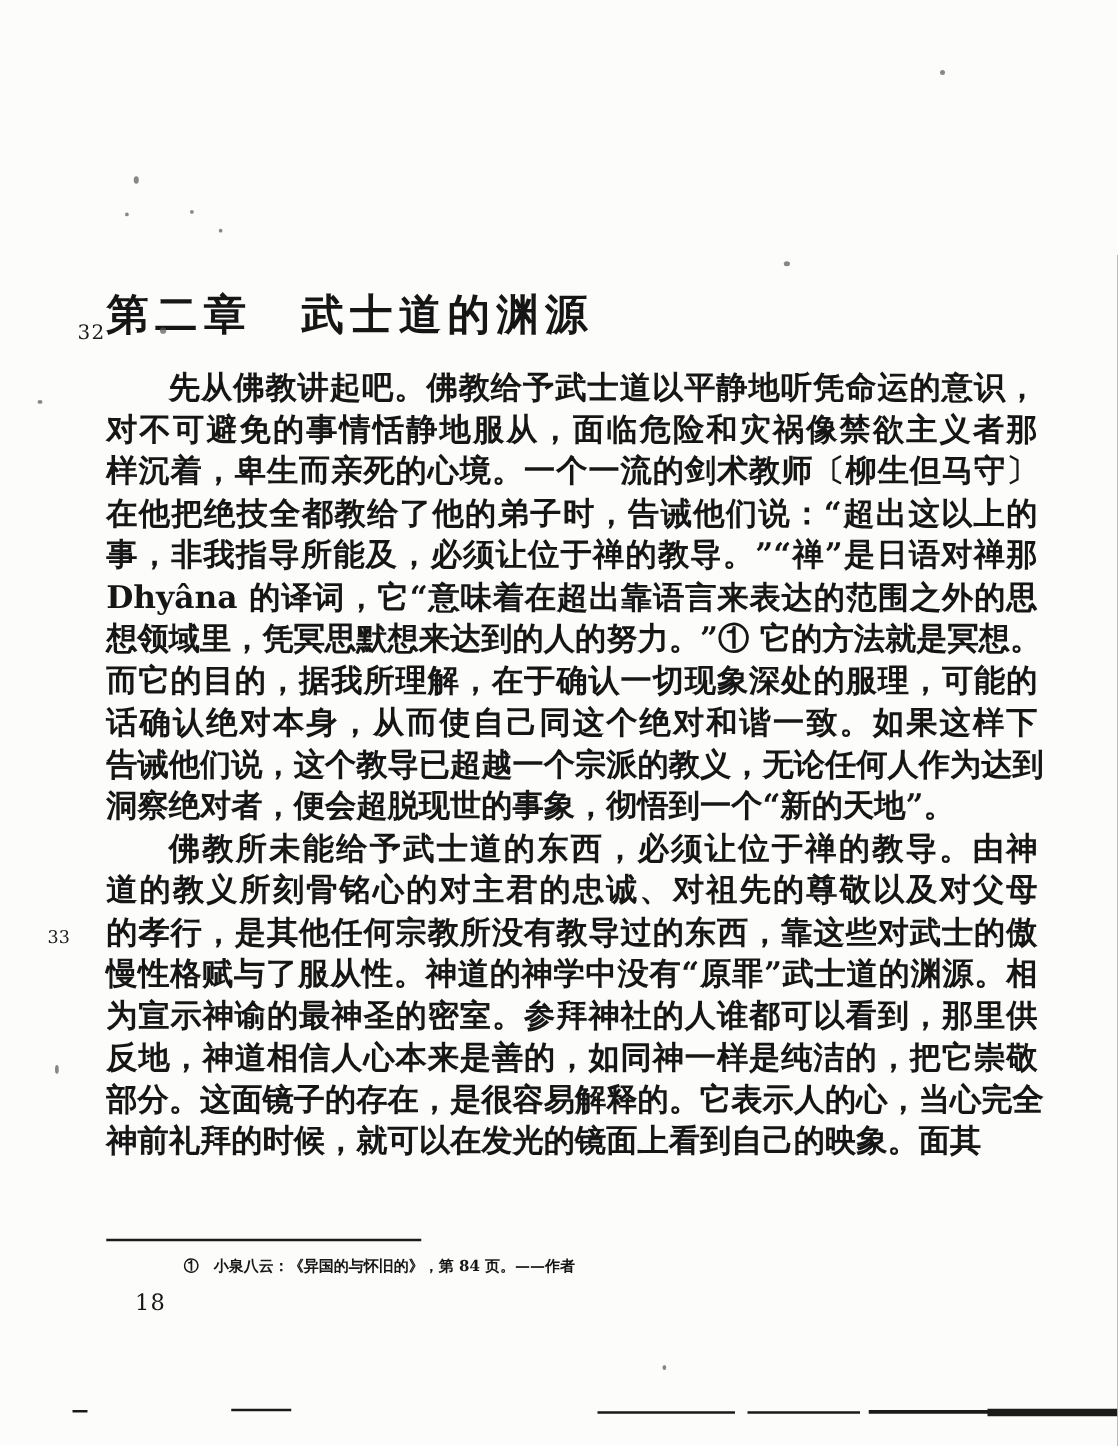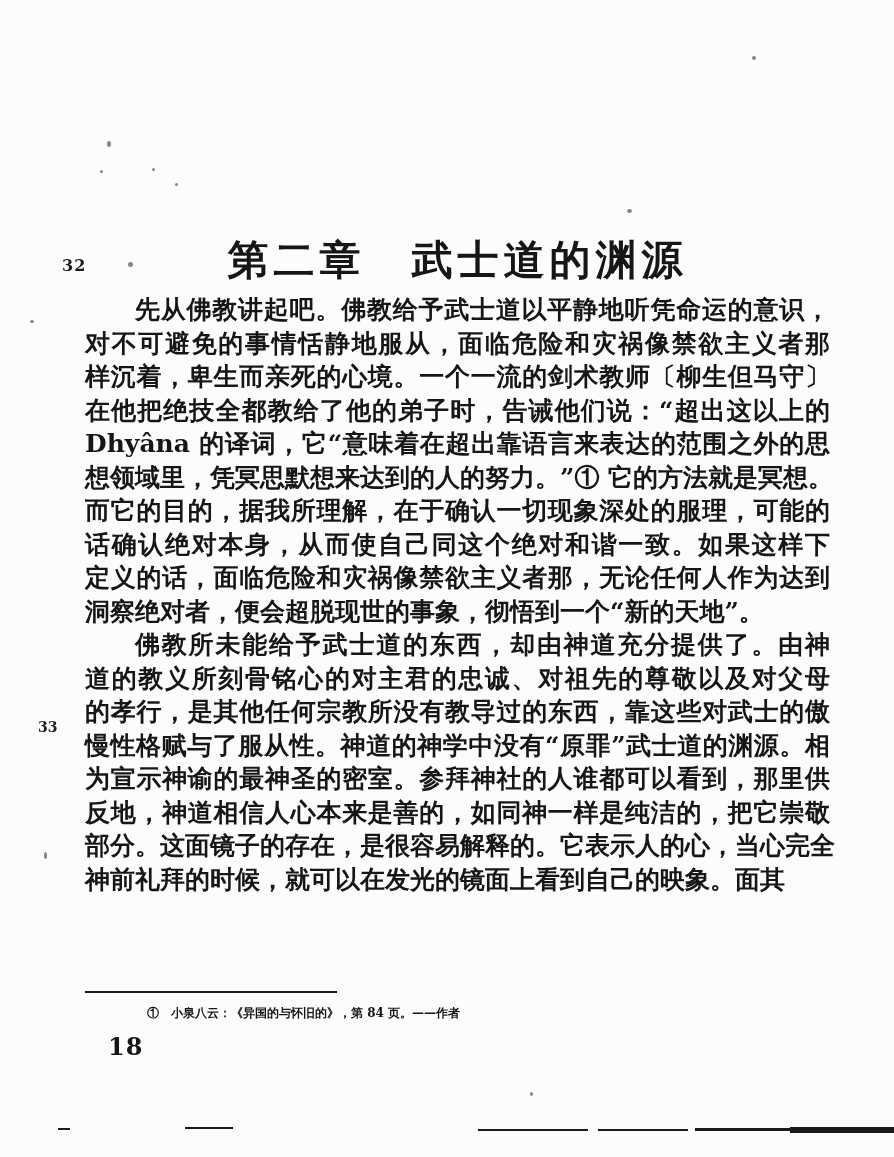--- a/index.html
+++ b/index.html
@@ -10,33 +10,33 @@
     background: #fcfcfa;
     overflow: hidden;
     font-family: "DejaVu Serif", "Liberation Serif", serif;
     color: #161616;
   }
   .chapter-title {
     position: absolute;
     top: 206px;
     left: 85px;
     width: 745px;
-    text-align: center;
-    font-size: 41px;
+    text-align: left;
+    font-size: 34px;
     font-weight: bold;
     letter-spacing: 5px;
     white-space: nowrap;
   }
   .margin-num {
     position: absolute;
-    font-weight: bold;
+    font-weight: normal;
     color: #1c1c1c;
   }
   .margin-num.top { left: 62px; top: 256px; font-size: 16px; letter-spacing: 1px; }
-  .margin-num.mid { left: 38px; top: 719px; font-size: 14px; }
+  .margin-num.mid { left: 38px; top: 742px; font-size: 14px; }
   .body-block {
     position: absolute;
     top: 293px;
     left: 85px;
     width: 745px;
   }
   .line {
     height: 33.5px;
     line-height: 33.5px;
     font-size: 25px;
@@ -65,49 +65,50 @@
     padding-left: 62px;
     font-size: 12px;
     font-weight: 600;
     line-height: 26px;
     box-sizing: border-box;
   }
   .page-number {
     position: absolute;
     left: 108px;
     top: 1032px;
-    font-size: 24px;
-    font-weight: bold;
+    font-size: 18px;
+    font-weight: normal;
     letter-spacing: 1px;
   }
   .speck { position: absolute; background: #555; border-radius: 50%; opacity: .7; }
   .artifact-seg { position: absolute; background: #1a1a1a; }
 </style>
 </head>
 <body>
 
 <div class="page">
 
   <h1 class="chapter-title">第二章　武士道的渊源</h1>
 
   <div class="margin-num top">32</div>
   <div class="margin-num mid">33</div>
 
   <div class="body-block">
     <div class="line indent">先从佛教讲起吧。佛教给予武士道以平静地听凭命运的意识，</div>
     <div class="line">对不可避免的事情恬静地服从，面临危险和灾祸像禁欲主义者那</div>
     <div class="line">样沉着，卑生而亲死的心境。一个一流的剑术教师〔柳生但马守〕</div>
     <div class="line">在他把绝技全都教给了他的弟子时，告诫他们说：“超出这以上的</div>
+    <div class="line">事，非我指导所能及，必须让位于禅的教导。”“禅”是日语对禅那</div>
     <div class="line">Dhyâna 的译词，它“意味着在超出靠语言来表达的范围之外的思</div>
     <div class="line">想领域里，凭冥思默想来达到的人的努力。”① 它的方法就是冥想。</div>
     <div class="line">而它的目的，据我所理解，在于确认一切现象深处的服理，可能的</div>
     <div class="line">话确认绝对本身，从而使自己同这个绝对和谐一致。如果这样下</div>
-    <div class="line">定义的话，面临危险和灾祸像禁欲主义者那，无论任何人作为达到</div>
+    <div class="line">告诫他们说，这个教导已超越一个宗派的教义，无论任何人作为达到</div>
     <div class="line para-end">洞察绝对者，便会超脱现世的事象，彻悟到一个“新的天地”。</div>
-    <div class="line indent">佛教所未能给予武士道的东西，却由神道充分提供了。由神</div>
+    <div class="line indent">佛教所未能给予武士道的东西，必须让位于禅的教导。由神</div>
     <div class="line">道的教义所刻骨铭心的对主君的忠诚、对祖先的尊敬以及对父母</div>
     <div class="line">的孝行，是其他任何宗教所没有教导过的东西，靠这些对武士的傲</div>
     <div class="line">慢性格赋与了服从性。神道的神学中没有“原罪”武士道的渊源。相</div>
     <div class="line">为宣示神谕的最神圣的密室。参拜神社的人谁都可以看到，那里供</div>
     <div class="line">反地，神道相信人心本来是善的，如同神一样是纯洁的，把它崇敬</div>
     <div class="line">部分。这面镜子的存在，是很容易解释的。它表示人的心，当心完全</div>
     <div class="line para-end">神前礼拜的时候，就可以在发光的镜面上看到自己的映象。面其</div>
   </div>
 
   <div class="footnote-rule"></div>

